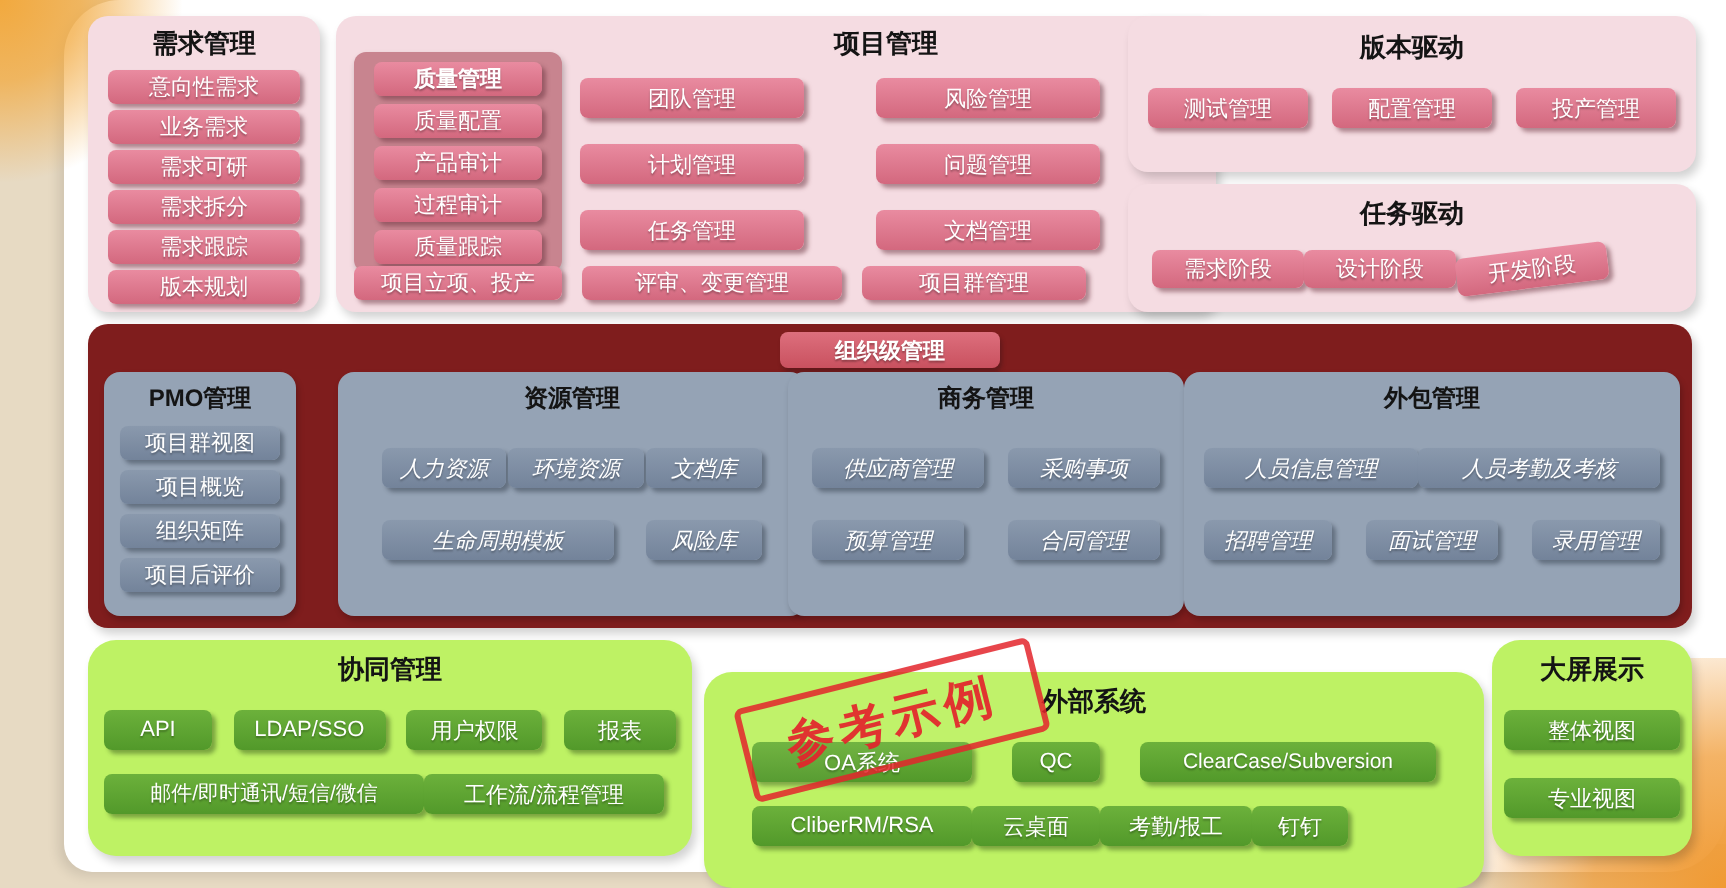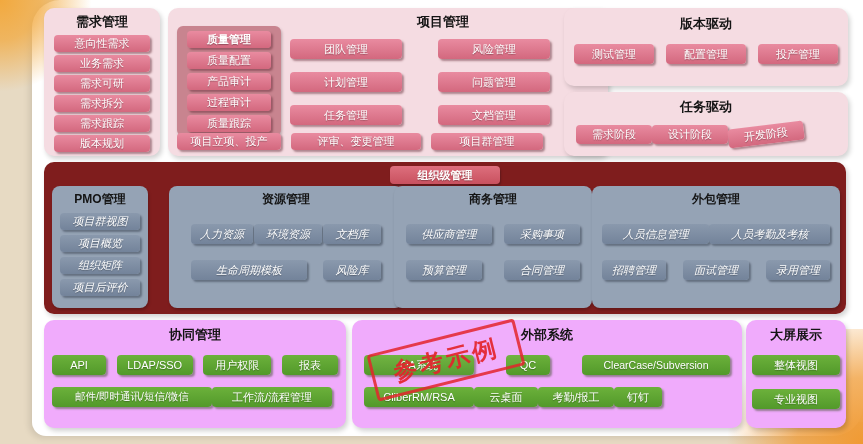--- a/index.html
+++ b/index.html
@@ -59,34 +59,34 @@
   .tilt { transform:rotate(-7deg); }
 
   
   .org { left:44px; top:162px; width:802px; height:152px; background:#7f1d1d; }
   .org-header { position:absolute; top:4px; left:346px; width:110px; height:18px;
                 background:linear-gradient(180deg,#dd6f7d,#c9515f); font-weight:bold;
                 box-shadow:1px 2px 2px rgba(60,20,25,.45); }
   .subpanel { position:absolute; top:24px; height:122px; background:#95a3b5; border-radius:8px;
               box-shadow:1px 2px 3px rgba(0,0,0,.22); }
   .pmo { left:8px; width:96px; padding:4px 8px; display:flex; flex-direction:column; gap:5px; }
-  .pmo .btn { height:17px; flex:0 0 17px;font-style:italic; }
+  .pmo .btn { height:17px; flex:0 0 17px; }
   .res { left:110px; width:234px; padding:4px 22px;margin-left:15px; }
   .biz { left:350px; width:198px; padding:4px 12px; }
   .out { left:548px; width:248px; padding:4px 10px; }
   .srow { display:flex; justify-content:space-between; margin-top:16px; }
   .srow .btn { height:20px;font-style:italic; }
   .b-hr{width:62px} .b-env{width:68px} .b-doc{width:58px} .b-life{width:116px} .b-risk{width:58px}
   .b-sup{width:86px} .b-proc{width:76px} .b-bud{width:76px} .b-con{width:76px}
   .b-pinfo{width:112px} .b-att{width:126px} .b-rec{width:64px} .b-int{width:66px} .b-hire{width:64px}
 
   
-  .gpanel { background:#f0abfc; }
+  .gpanel { background:#bef264;border-radius:14px; }
   .collab { left:44px; top:320px; width:302px; height:108px; padding:5px 8px; }
-  .ext    { left:352px; top:320px; width:390px; height:108px; padding:5px 12px; }
+  .ext    { left:352px; top:336px; width:390px; height:108px; padding:5px 24px; }
   .disp   { left:746px; top:320px; width:100px; height:108px; padding:5px 6px; display:flex; flex-direction:column; }
   .grow1 { display:flex; justify-content:space-between; margin-top:10px; }
   .grow2 { display:flex; justify-content:flex-start; margin-top:12px; }
   .grow1 .btn, .grow2 .btn { height:20px; }
   .b-api{width:54px} .b-ldap{width:76px} .b-perm{width:68px} .b-rep{width:56px}
   .b-mail{width:160px; font-size:10.5px;} .b-flow{width:120px}
   .b-oa{width:110px} .b-qc{width:44px} .b-cc{width:148px; font-size:10.5px;}
   .b-crm{width:110px} .b-cloud{width:64px} .b-kq{width:76px} .b-dd{width:48px}
   .disp .btn { height:20px; }
   .disp .d1 { margin-top:10px; } .disp .d2 { margin-top:14px; }

